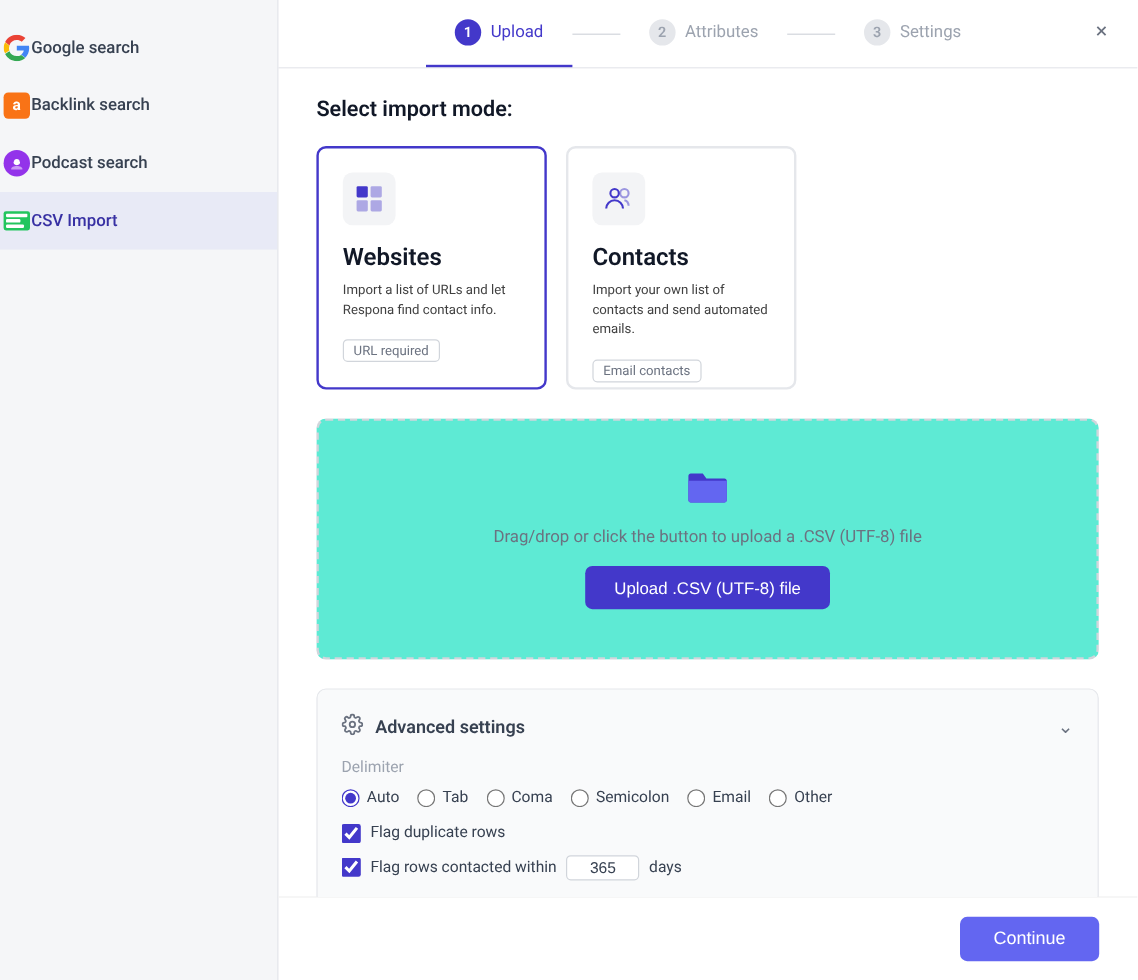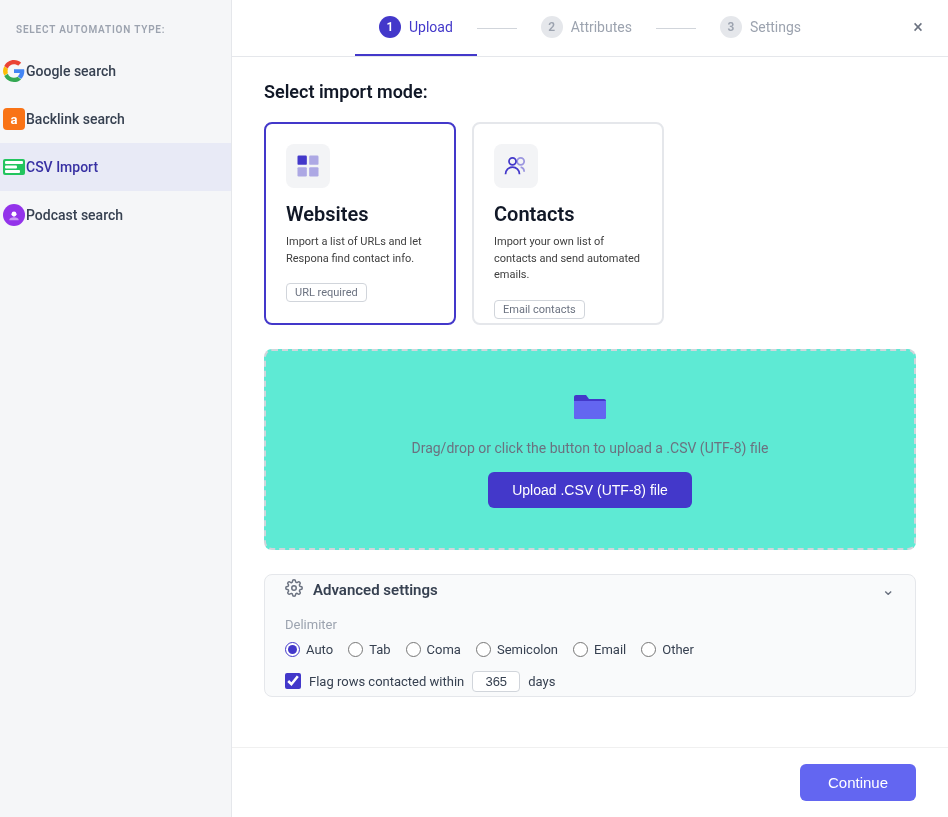--- a/index.html
+++ b/index.html
@@ -246,21 +246,21 @@
       font-size: 14px;
       font-weight: 500;
       cursor: pointer;
     }
 
     
     .advanced-settings {
       background: #f9fafb;
       border: 1px solid #e5e7eb;
       border-radius: 8px;
-      padding: 4px 20px;
+      padding: 20px 20px;
     }
     .advanced-header {
       display: flex;
       align-items: center;
       justify-content: space-between;
       cursor: pointer;
     }
     .advanced-header-left {
       display: flex;
       align-items: center;
@@ -314,21 +314,21 @@
       color: #374151;
       cursor: pointer;
     }
     .checkbox-item input[type="checkbox"] {
       accent-color: #4338ca;
       width: 16px;
       height: 16px;
       cursor: pointer;
     }
     .days-input {
-      width: 48px;
+      width: 61px;
       border: 1px solid #d1d5db;
       border-radius: 4px;
       padding: 2px 6px;
       font-size: 13px;
       color: #374151;
       text-align: center;
     }
 
     
     .footer {
@@ -353,21 +353,20 @@
       width: 40px;
       height: 1px;
       background: #d1d5db;
       margin-bottom: 16px;
     }
   </style>
 </head>
 <body>
 
 <div class="sidebar">
-  <div class="sidebar-label">Select Automation Type:</div>
 
   <div class="sidebar-item">
     <div class="sidebar-icon">
       <svg width="22" height="22" viewBox="0 0 48 48">
         <path fill="#EA4335" d="M24 9.5c3.5 0 6.6 1.2 9 3.2l6.7-6.7C35.8 2.3 30.3 0 24 0 14.7 0 6.7 5.4 2.8 13.3l7.8 6C12.4 13 17.8 9.5 24 9.5z"></path>
         <path fill="#4285F4" d="M46.5 24.5c0-1.6-.1-3.1-.4-4.5H24v8.5h12.7c-.6 3-2.3 5.5-4.8 7.2l7.5 5.8c4.4-4.1 7.1-10.1 7.1-17z"></path>
         <path fill="#FBBC05" d="M10.6 28.7c-1-2.9-1-6.1 0-9l-7.8-6C.9 17.3 0 20.6 0 24s.9 6.7 2.8 9.7l7.8-5z"></path>
         <path fill="#34A853" d="M24 48c6.3 0 11.6-2.1 15.4-5.7l-7.5-5.8c-2.1 1.4-4.7 2.2-7.9 2.2-6.2 0-11.6-3.5-13.4-8.7l-7.8 5C6.7 42.6 14.7 48 24 48z"></path>
         <path fill="none" d="M0 0h48v48H0z"></path>
       </svg>
@@ -375,44 +374,44 @@
     <span>Google search</span>
   </div>
 
   <div class="sidebar-item">
     <div class="sidebar-icon">
       <div class="backlink-icon">a</div>
     </div>
     <span>Backlink search</span>
   </div>
 
+  <div class="sidebar-item">
+    <div class="sidebar-icon">
+      <div class="podcast-icon">
+        <svg width="14" height="14" viewBox="0 0 24 24" fill="white">
+          <circle cx="12" cy="10" r="4"></circle>
+          <path d="M12 16c-4.4 0-8 1.8-8 4v1h16v-1c0-2.2-3.6-4-8-4z" opacity="0.5"></path>
+          <path d="M8 10c0 2.2 1.8 4 4 4s4-1.8 4-4" stroke="white" stroke-width="1.5" fill="none"></path>
+        </svg>
+      </div>
+    </div>
+    <span>Podcast search</span>
+  </div>
+
   <div class="sidebar-item active">
     <div class="sidebar-icon">
       <div class="csv-icon">
         <svg width="18" height="12" viewBox="0 0 18 12" fill="none">
           <rect x="0" y="0" width="18" height="3" rx="1" fill="white"></rect>
           <rect x="0" y="4.5" width="12" height="3" rx="1" fill="white"></rect>
           <rect x="0" y="9" width="15" height="3" rx="1" fill="white"></rect>
         </svg>
       </div>
     </div>
     <span>CSV Import</span>
-  </div>
-
-  <div class="sidebar-item">
-    <div class="sidebar-icon">
-      <div class="podcast-icon">
-        <svg width="14" height="14" viewBox="0 0 24 24" fill="white">
-          <circle cx="12" cy="10" r="4"></circle>
-          <path d="M12 16c-4.4 0-8 1.8-8 4v1h16v-1c0-2.2-3.6-4-8-4z" opacity="0.5"></path>
-          <path d="M8 10c0 2.2 1.8 4 4 4s4-1.8 4-4" stroke="white" stroke-width="1.5" fill="none"></path>
-        </svg>
-      </div>
-    </div>
-    <span>Podcast search</span>
   </div>
 </div>
 
 <div class="main">
 
   <div class="topbar">
     <div class="steps">
       <div class="step active">
         <div class="step-num">1</div>
         <span>Upload</span>
@@ -515,20 +514,24 @@
           </label>
           <label class="radio-item">
             <input type="radio" name="delimiter" style="">
             <span>Other</span>
           </label>
         </div>
 
         <div class="checkbox-group">
           <label class="checkbox-item">
             <input type="checkbox" checked="" style="">
+            <span>Flag duplicate rows</span>
+          </label>
+          <label class="checkbox-item">
+            <input type="checkbox" checked="" style="">
             <span>Flag rows contacted within</span>
             <input type="text" class="days-input" value="365" style="">
             <span>days</span>
           </label>
         </div>
       </div>
     </div>
   </div>
 
   <div class="footer">

